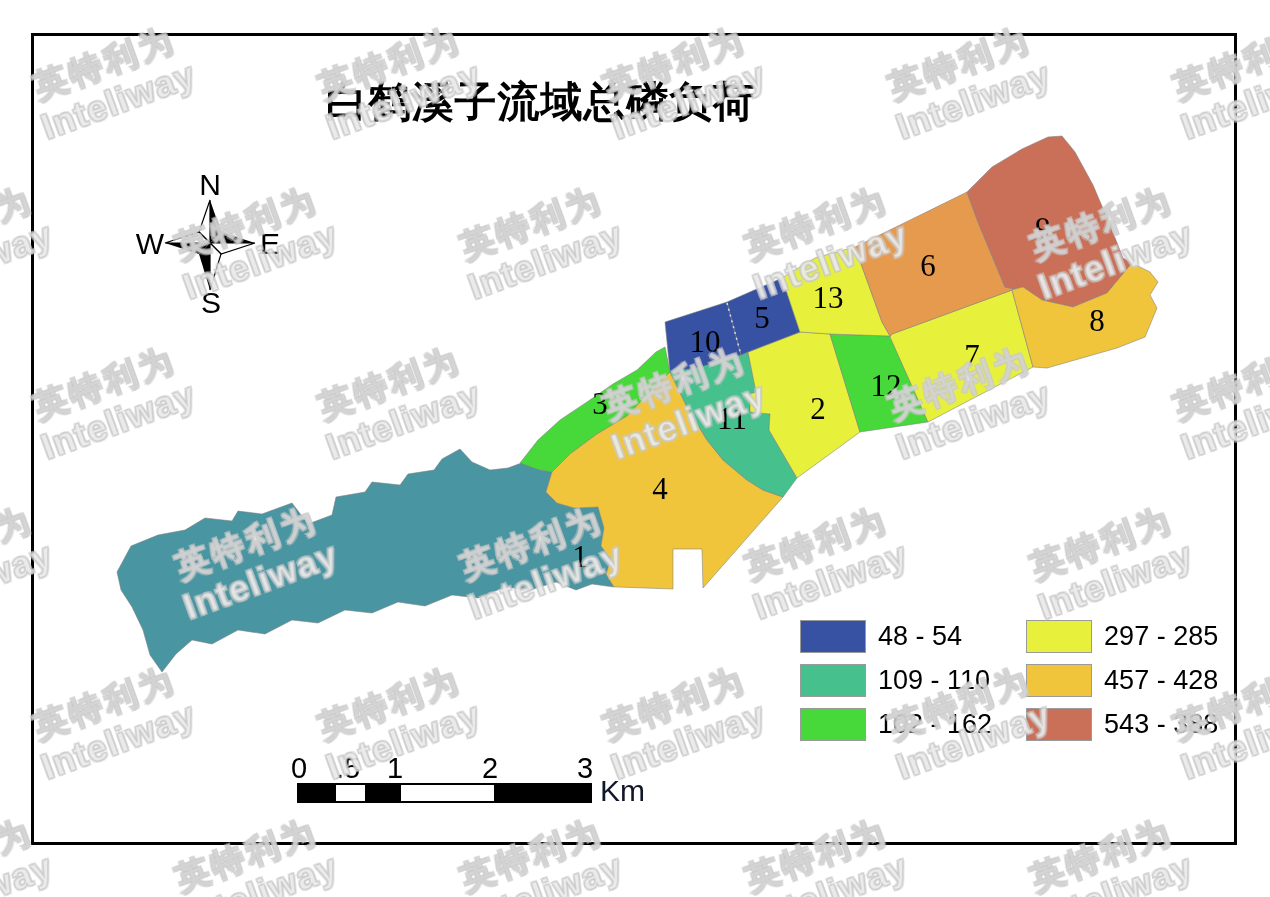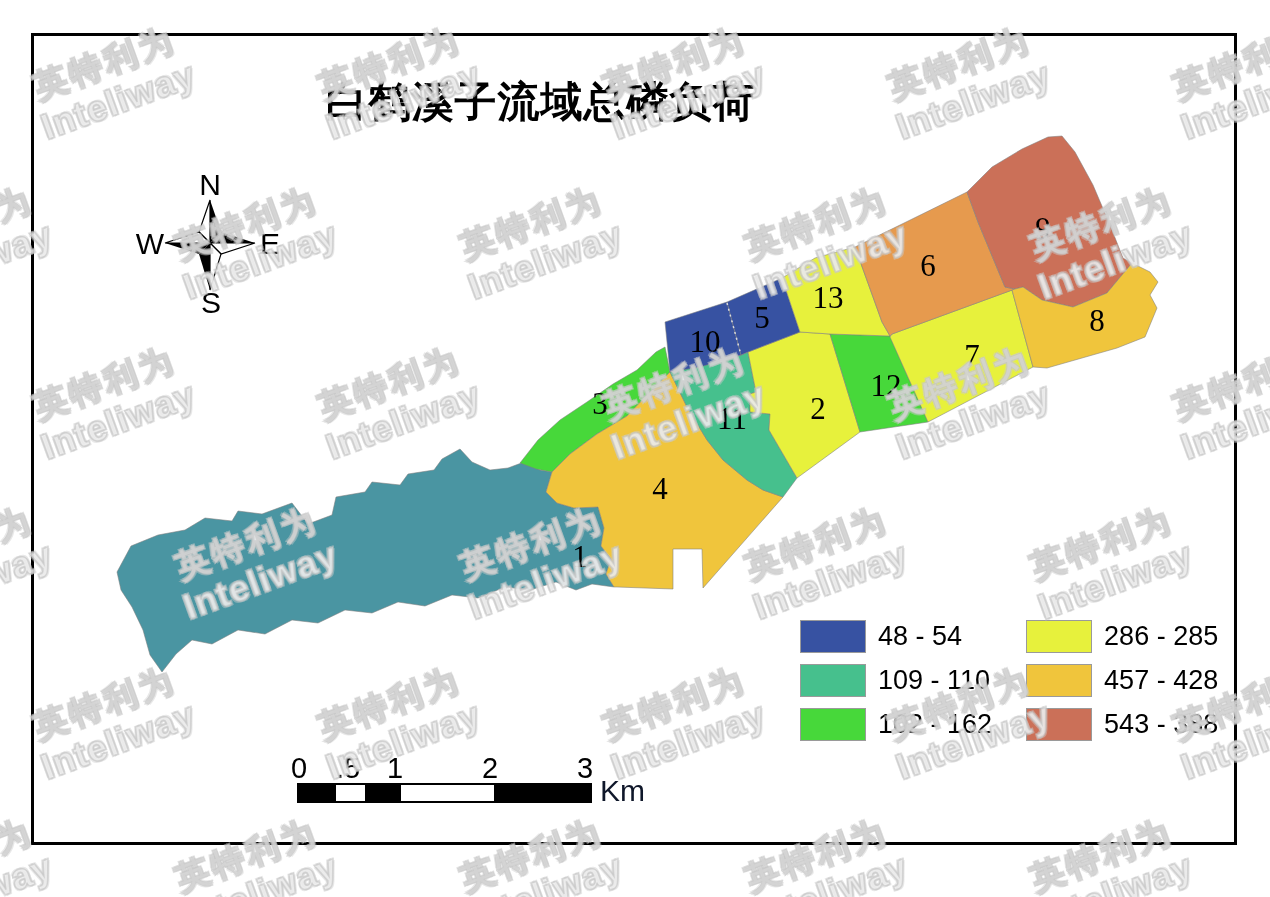--- a/index.html
+++ b/index.html
@@ -138,21 +138,21 @@
         <span class="legend-label">109 - 110</span>
       </div>
       <div class="legend-row">
         <div class="legend-swatch" style="background: rgb(71, 216, 58);"></div>
         <span class="legend-label">102 - 162</span>
       </div>
     </div>
     <div class="legend-col">
       <div class="legend-row">
         <div class="legend-swatch" style="background: rgb(231, 241, 60);"></div>
-        <span class="legend-label">286 - 285</span>
+        <span class="legend-label">297 - 285</span>
       </div>
       <div class="legend-row">
         <div class="legend-swatch" style="background: rgb(240, 197, 60);"></div>
         <span class="legend-label">457 - 428</span>
       </div>
       <div class="legend-row">
         <div class="legend-swatch" style="background: rgb(203, 112, 88);"></div>
         <span class="legend-label">543 - 388</span>
       </div>
     </div>

